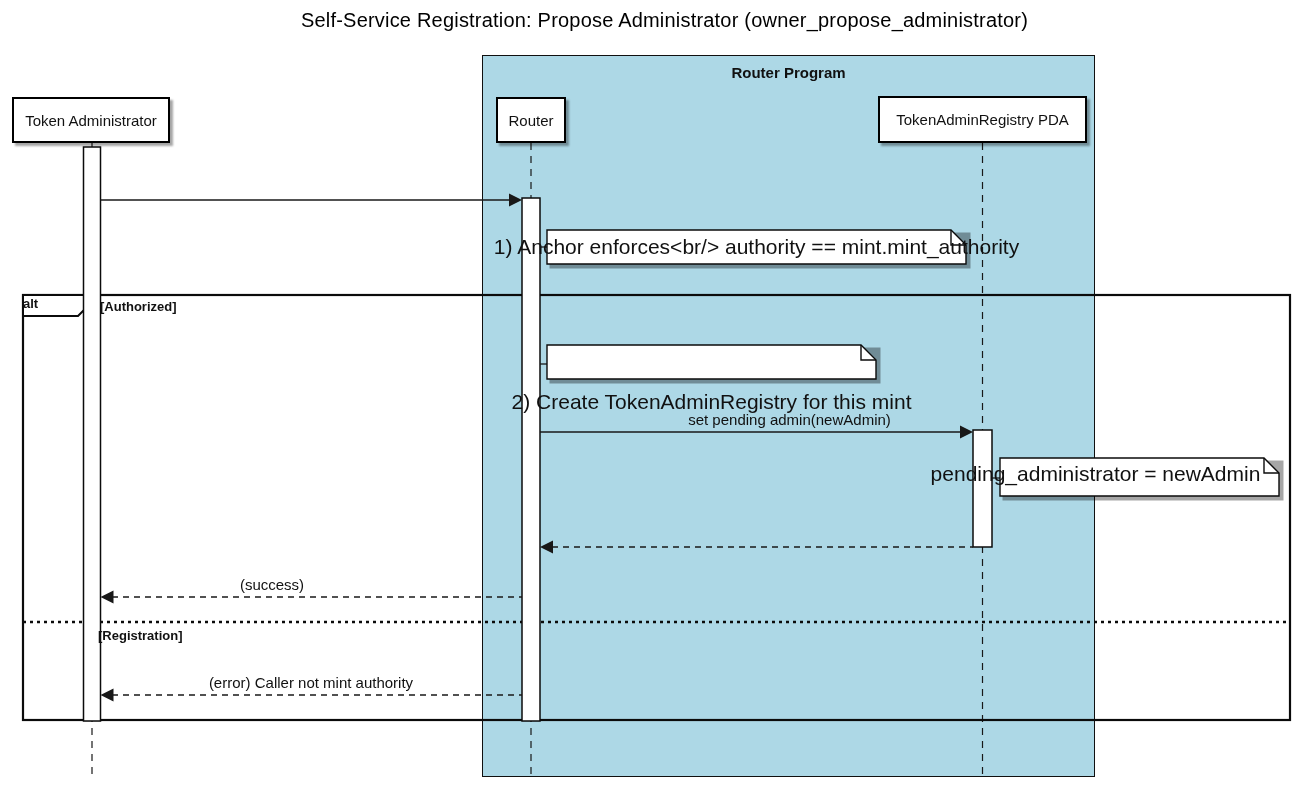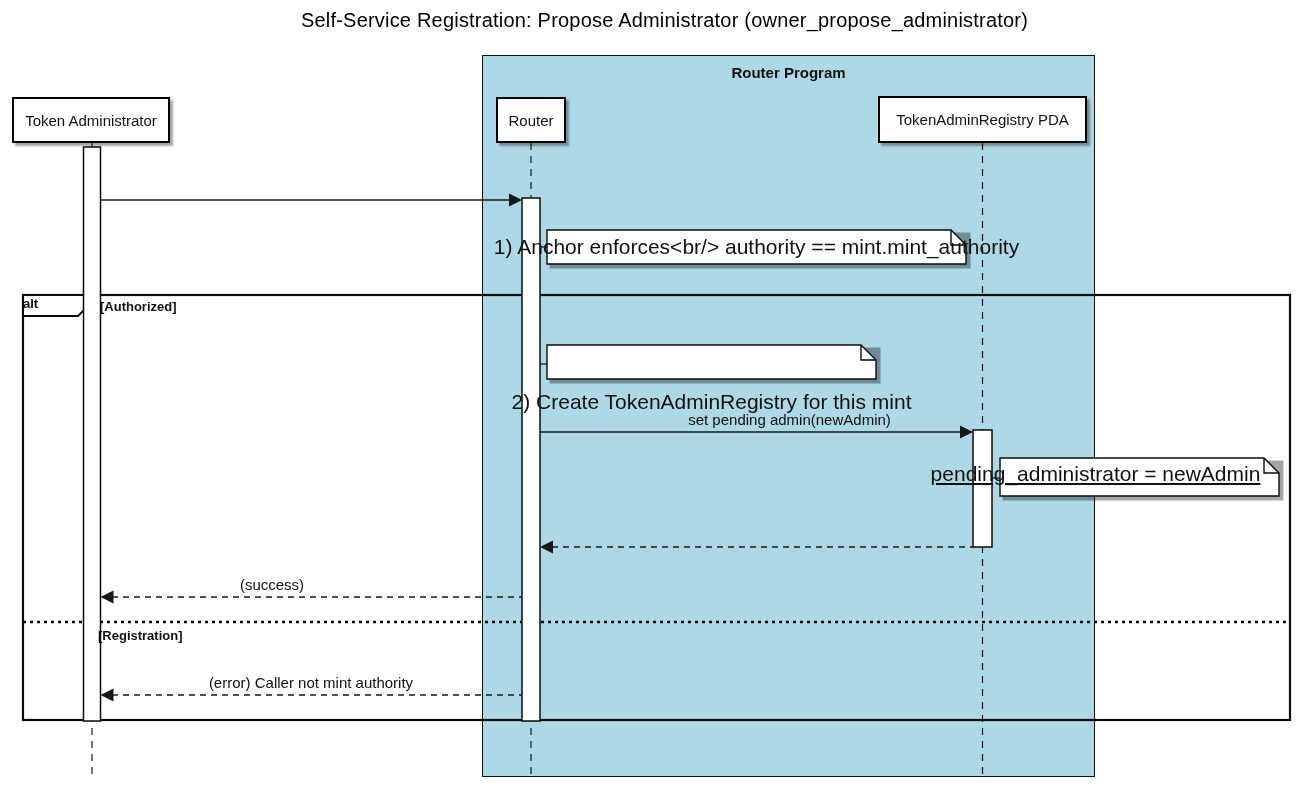--- a/index.html
+++ b/index.html
@@ -102,15 +102,15 @@
   <div class="abs" id="alt-operator">alt</div>
   <div class="abs guard-label" style="left:100px;top:299px;">[Authorized]</div>
   <div class="abs guard-label" style="left:98px;top:628px;">[Registration]</div>
 
   <div class="abs msg-label" style="left:540px;top:411px;width:433px;padding-left:33px;">set pending admin(newAdmin)</div>
   <div class="abs msg-label" style="left:100px;top:576px;width:344px;">(success)</div>
   <div class="abs msg-label" style="left:100px;top:674px;width:422px;text-align:center;">(error) Caller not mint authority</div>
 
   <div class="abs note-label" style="left:547px;top:230px;width:419px;height:34px;">1) Anchor enforces&lt;br/&gt; authority == mint.mint_authority</div>
   <div class="abs note-label" style="left:547px;top:345px;width:329px;height:34px;margin-top:40px;">2) Create TokenAdminRegistry for this mint</div>
-  <div class="abs note-label" style="left:956px;top:458px;width:279px;height:32px;text-decoration:underline;">pending_administrator = newAdmin</div>
+  <div class="abs note-label" style="left:956px;top:458px;width:279px;height:32px;">pending_administrator = newAdmin</div>
 
 </div>
 
 </body></html>

